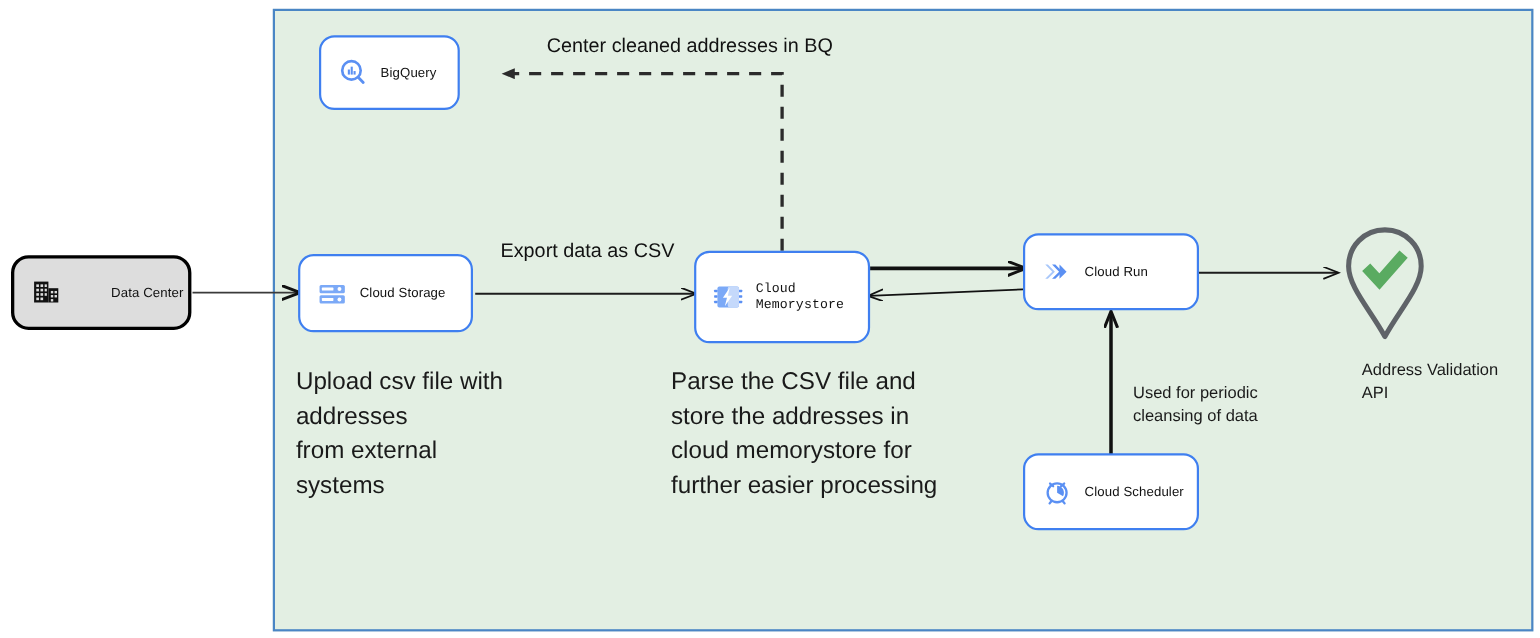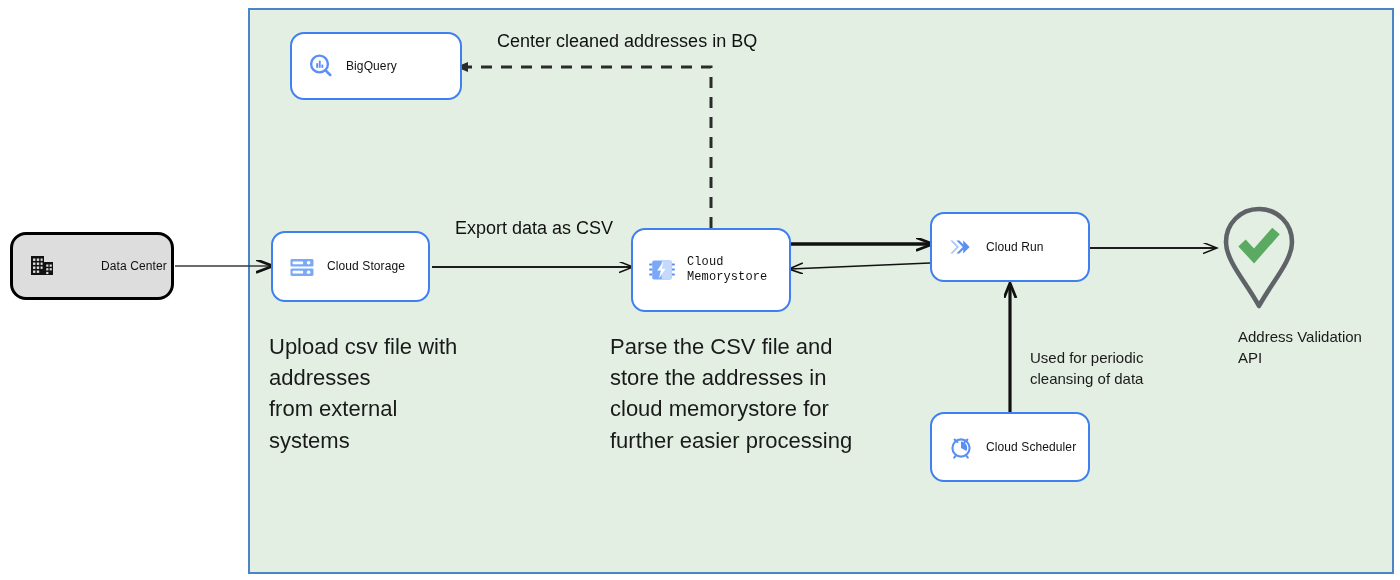--- a/index.html
+++ b/index.html
@@ -162,21 +162,21 @@
           <rect x="22.6" y="13.5" width="2.2" height="2.2"></rect>
           <rect x="19.2" y="17.2" width="2.2" height="2.2"></rect>
           <rect x="22.6" y="17.2" width="2.2" height="2.2"></rect>
           <rect x="19.2" y="20.9" width="2.2" height="2.2"></rect>
         </g>
       </svg>
     </span>
     <span class="node-label">Data Center</span>
   </div>
 
-  <div class="node" style="left:290px; top:32px; width:172px; height:68px;">
+  <div class="node" style="left:290px; top:32px; width:128px; height:68px;">
     <span class="node-icon">
       <svg viewBox="0 0 30 30" width="30" height="30" xmlns="http://www.w3.org/2000/svg">
         <circle cx="13.5" cy="13" r="8.4" fill="none" stroke="#5b90f3" stroke-width="2.4"></circle>
         <g fill="#5b90f3">
           <rect x="10.2" y="12.2" width="1.9" height="4.6"></rect>
           <rect x="12.8" y="9.6" width="1.9" height="7.2"></rect>
           <rect x="15.4" y="13.6" width="1.9" height="3.2"></rect>
         </g>
         <line x1="19.6" y1="19.3" x2="24.2" y2="24" stroke="#5b90f3" stroke-width="2.6" stroke-linecap="round"></line>
       </svg>

